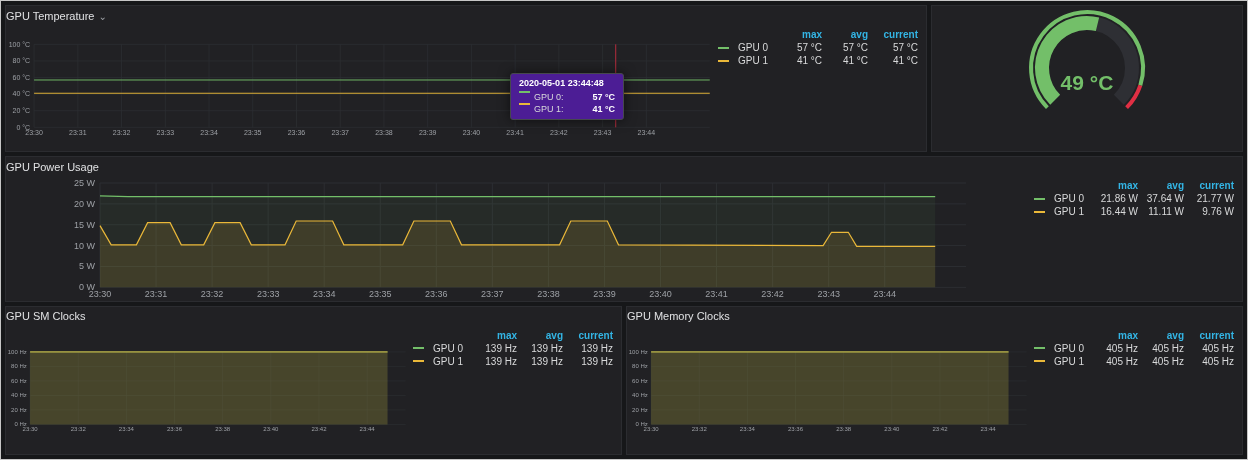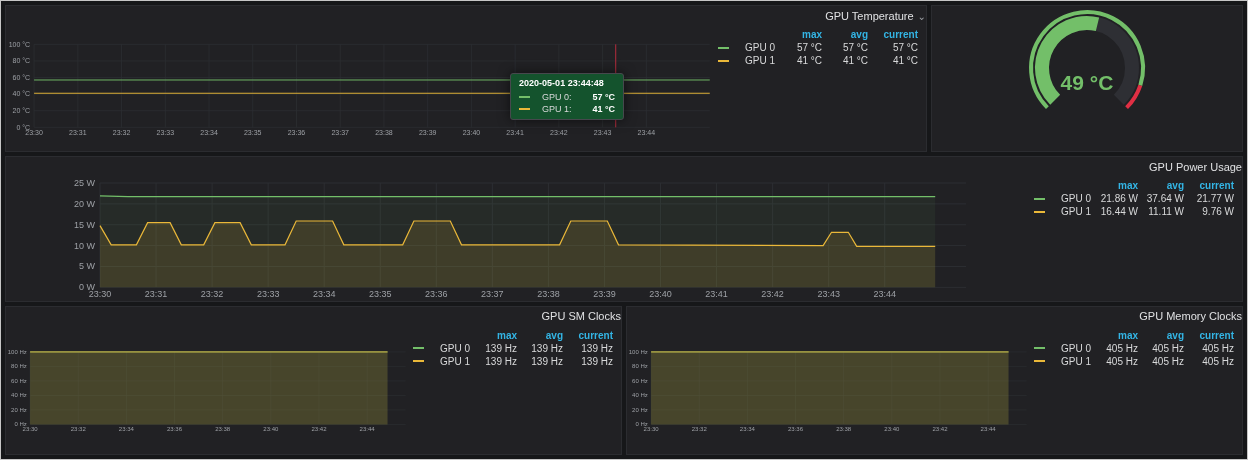--- a/index.html
+++ b/index.html
@@ -4,37 +4,37 @@
 <style>
   html,body{margin:0;padding:0;background:#ffffff;}
   .page{position:relative;width:1248px;height:460px;border:1px solid #c6c6c6;background:#161719;
         box-sizing:border-box;padding:4px;display:flex;flex-direction:column;gap:4px;
         font-family:"Liberation Sans",sans-serif;}
   .row{display:flex;gap:4px;}
   .panel{background:#212124;border:1px solid #2b2c30;display:flex;flex-direction:column;box-sizing:border-box;min-width:0;}
   .main{flex:1;}
   .side{width:312px;flex:0 0 312px;}
   .half{flex:1;}
-  .panel-title{height:19px;flex:0 0 auto;display:flex;align-items:center;justify-content:flex-end;gap:4px;
+  .panel-title{height:19px;flex:0 0 auto;display:flex;align-items:center;justify-content:flex-start;gap:4px;
                font-size:11px;font-weight:500;color:#e0e1e3;cursor:pointer;}
   .caret::after{content:"⌄";color:#9da0a5;font-size:10px;}
   .panel-body{flex:1;display:flex;min-height:0;}
   .chart-area{flex:1;position:relative;min-width:0;}
   svg.chart{position:absolute;inset:0;width:100%;height:100%;}
   .legend{flex:0 0 auto;padding:3px 8px 0 2px;}
   .legend-grid{display:grid;grid-template-columns:58px 46px 46px 50px;line-height:13px;font-size:10px;color:#d8d9da;}
   .lh{color:#33b5e5;font-weight:bold;text-align:right;}
   .lv{text-align:right;}
-  .name-cell{display:flex;align-items:center;gap:16px;cursor:pointer;}
+  .name-cell{display:flex;align-items:center;gap:9px;cursor:pointer;}
   .swatch{display:inline-block;width:11px;height:2px;flex:0 0 auto;}
-  .tooltip{position:absolute;left:71%;top:38%;z-index:5;background:#14532d;border:1px solid #46484d;
+  .tooltip{position:absolute;left:71%;top:38%;z-index:5;background:#4c1d95;border:1px solid #46484d;
            border-radius:3px;padding:4px 8px;font-size:9px;color:#d8d9da;white-space:nowrap;
            box-shadow:0 0 12px rgba(0,0,0,.55);min-width:96px;}
   .tt-time{font-weight:bold;color:#ffffff;margin-bottom:3px;}
-  .tt-row{display:flex;align-items:center;gap:12px;line-height:12px;}
+  .tt-row{display:flex;gap:4px;line-height:12px;}
   .tt-val{margin-left:auto;font-weight:bold;color:#ffffff;}
   .gauge-wrap{flex:1;display:flex;align-items:flex-start;justify-content:center;min-height:0;}
   .gauge-wrap svg{width:300px;height:124px;}
 </style>
 </head>
 <body>
 
 <div class="page">
 
   <div class="row" style="height:148px">

